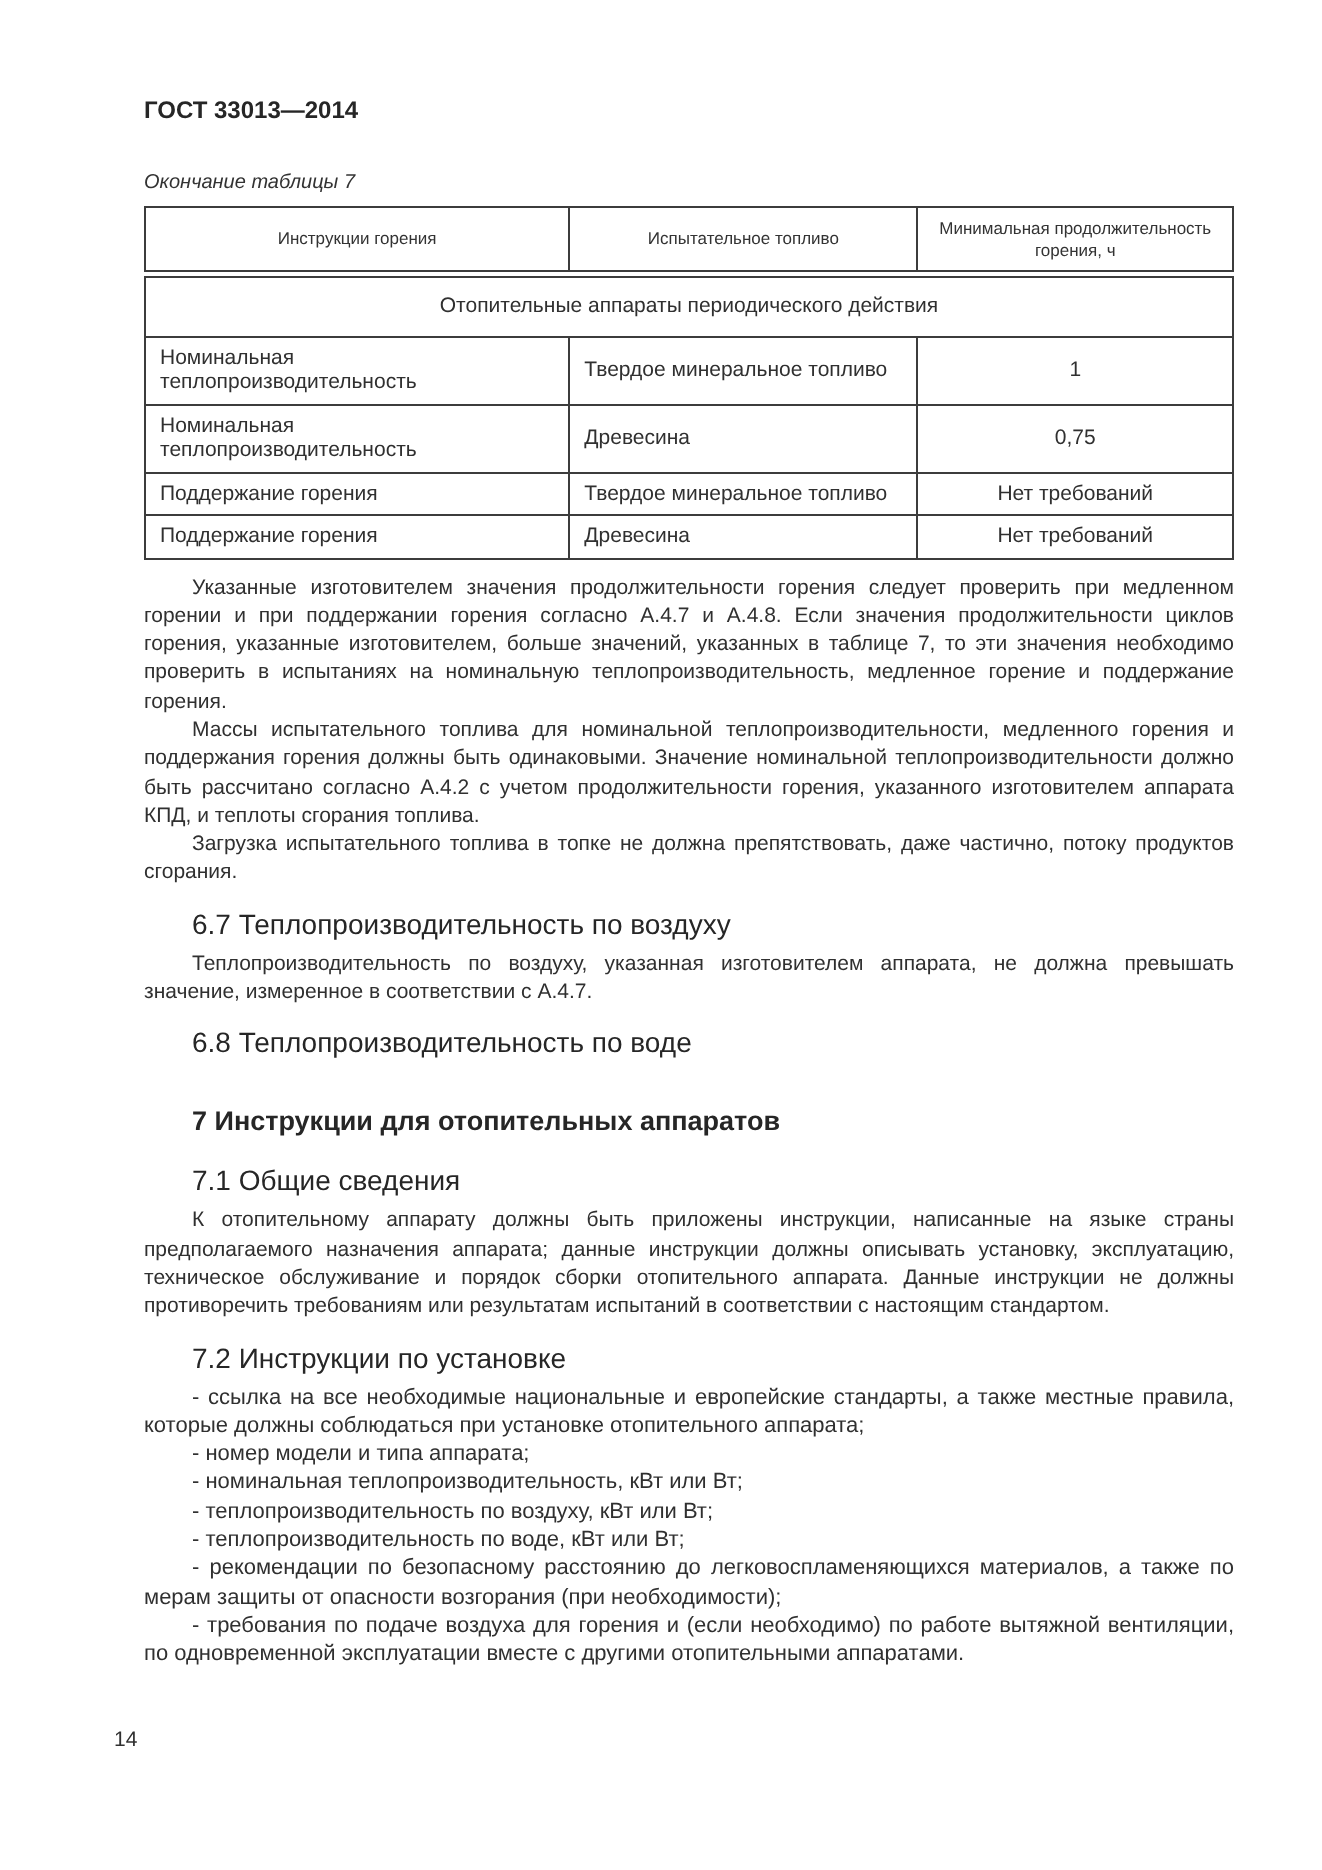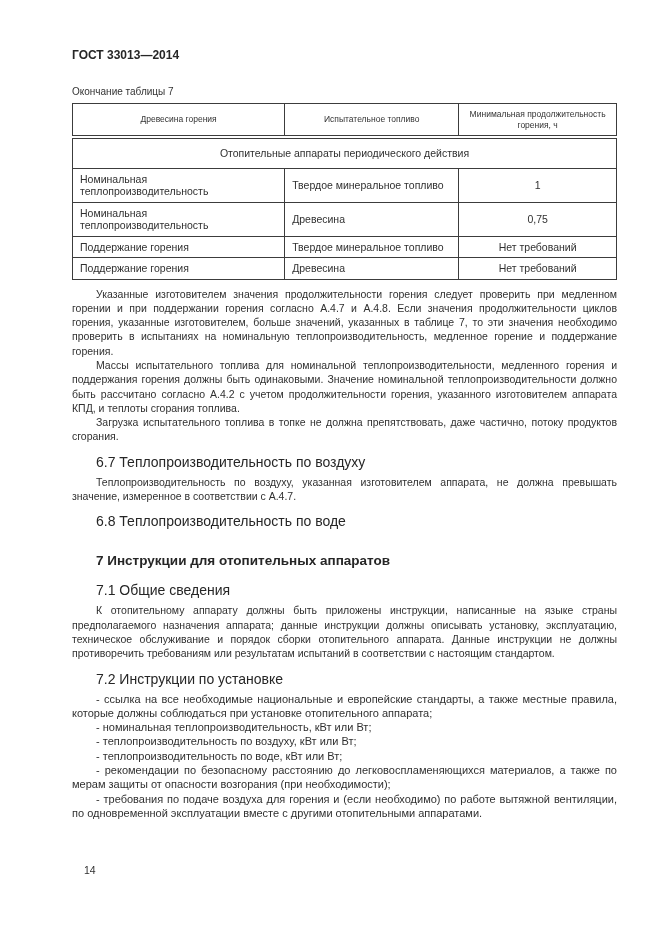--- a/index.html
+++ b/index.html
@@ -24,20 +24,21 @@
   }
   .doc-header {
     font-size: 12px;
     font-weight: bold;
     line-height: 14px;
     color: #262626;
   }
   .table-caption {
     margin-top: 24px;
     font-size: 10px;
+    font-style: italic;
     line-height: 12px;
     color: #333333;
   }
   table.gost-table {
     margin-top: 5px;
     width: 100%;
     border-collapse: collapse;
     border: 1.5px solid #3c3c3c;
     table-layout: fixed;
   }
@@ -100,21 +101,21 @@
   .list-item {
     font-size: 11px;
     line-height: 14.3px;
     text-align: justify;
     text-indent: 24px;
     margin: 0;
     color: #303030;
   }
   .page-number {
     position: absolute;
-    left: 84px;
+    left: 57px;
     top: 864px;
     font-size: 10.5px;
     color: #303030;
   }
   i.unit { font-style: italic; }
 </style>
 </head>
 <body>
 
 <div class="page">
@@ -124,21 +125,21 @@
   <div class="table-caption">Окончание таблицы 7</div>
 
   <table class="gost-table">
     <colgroup>
         <col class="c1">
         <col class="c2">
         <col class="c3">
       </colgroup>
     <thead>
       <tr>
-        <th>Древесина горения</th>
+        <th>Инструкции горения</th>
         <th>Испытательное топливо</th>
         <th>Минимальная продолжительность горения, ч</th>
       </tr>
     </thead>
     <tbody>
       <tr>
         <td class="group" colspan="3">Отопительные аппараты периодического действия</td>
       </tr>
       <tr>
         <td>Номинальная теплопроизводительность</td>
@@ -173,20 +174,21 @@
   <div class="subheading">6.8 Теплопроизводительность по воде</div>
 
   <div class="chapter-heading">7 Инструкции для отопительных аппаратов</div>
 
   <div class="subheading">7.1 Общие сведения</div>
   <p class="para">К отопительному аппарату должны быть приложены инструкции, написанные на языке страны предполагаемого назначения аппарата; данные инструкции должны описывать установку, эксплуатацию, техническое обслуживание и порядок сборки отопительного аппарата. Данные инструкции не должны противоречить требованиям или результатам испытаний в соответствии с настоящим стандартом.</p>
 
   <div class="subheading">7.2 Инструкции по установке</div>
 
   <div class="list-item">- ссылка на все необходимые национальные и европейские стандарты, а также местные правила, которые должны соблюдаться при установке отопительного аппарата;</div>
+  <div class="list-item">- номер модели и типа аппарата;</div>
   <div class="list-item">- номинальная теплопроизводительность, кВт или Вт;</div>
   <div class="list-item">- теплопроизводительность по воздуху, кВт или Вт;</div>
   <div class="list-item">- теплопроизводительность по воде, кВт или Вт;</div>
   <div class="list-item">- рекомендации по безопасному расстоянию до легковоспламеняющихся материалов, а также по мерам защиты от опасности возгорания (при необходимости);</div>
   <div class="list-item">- требования по подаче воздуха для горения и (если необходимо) по работе вытяжной вентиляции, по одновременной эксплуатации вместе с другими отопительными аппаратами.</div>
 
   <div class="page-number">14</div>
 
 </div>
 

